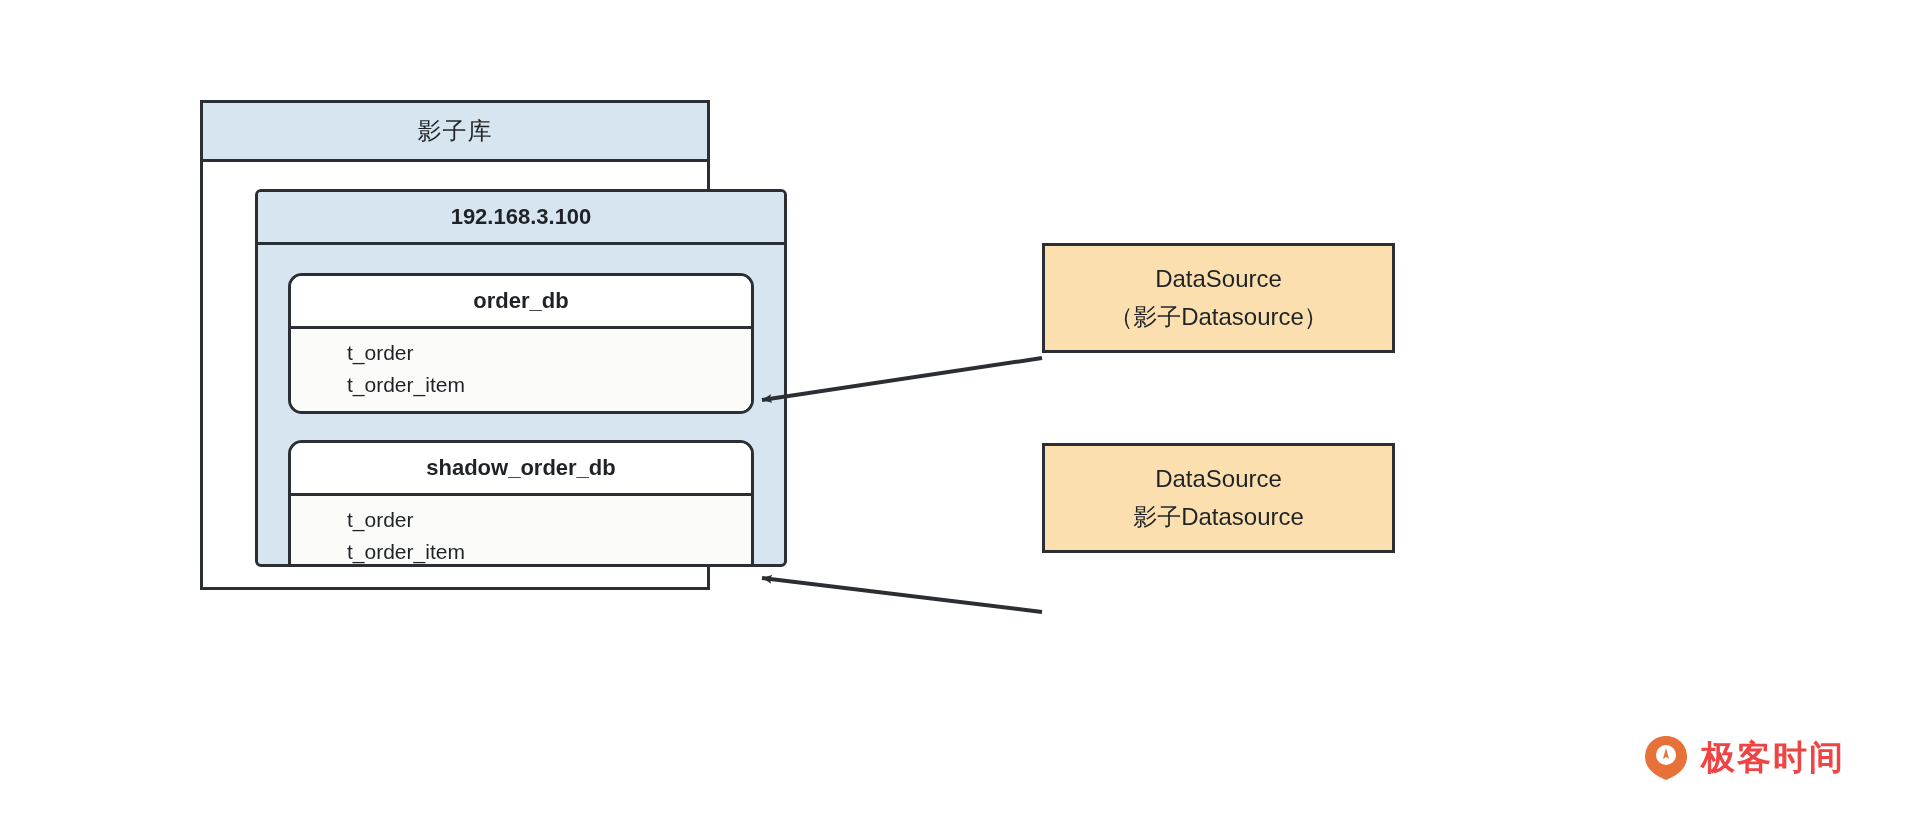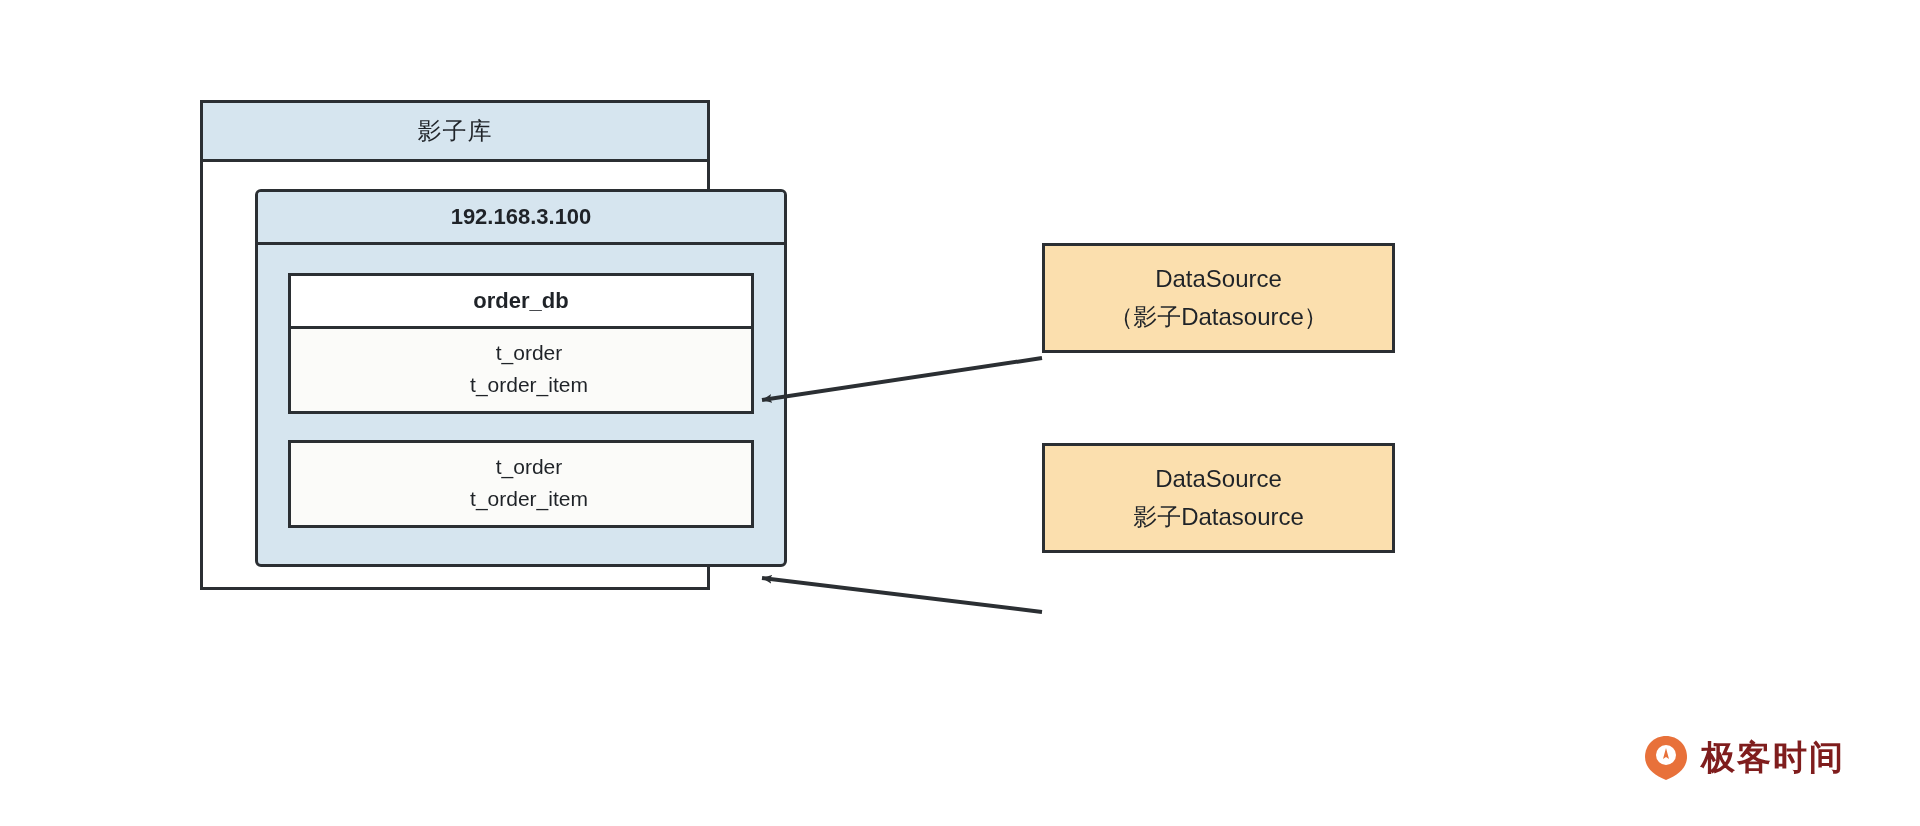--- a/index.html
+++ b/index.html
@@ -61,45 +61,45 @@
     font-size: 22px;
     font-weight: bold;
   }
   #host-panel-body {
     padding: 28px 30px 0 30px;
   }
 
   
   .db-card {
     border: 3px solid #2b2f33;
-    border-radius: 0;
+    border-radius: 14px;
     background: #fdfdfb;
     box-sizing: border-box;
     margin-bottom: 26px;
     overflow: hidden;
-    text-align: center;
   }
   .db-card-title {
     height: 50px;
     background: #ffffff;
     border-bottom: 3px solid #2b2f33;
     display: flex;
     align-items: center;
     justify-content: center;
     font-size: 22px;
     font-weight: bold;
   }
   .db-card-tables {
     background: #fbfbf9;
     padding: 8px 0 10px 16px;
   }
   .db-table-name {
     font-size: 21px;
     line-height: 32px;
     color: #1f2328;
+    margin-left: 40px;
   }
 
   
   .datasource-box {
     position: absolute;
     width: 353px;
     height: 110px;
     border: 3px solid #2b2f33;
     background: #fbdfae;
     box-sizing: border-box;
@@ -137,21 +137,21 @@
     gap: 12px;
   }
   #brand-mark {
     position: relative;
     width: 46px;
     height: 46px;
   }
   #brand-text {
     font-size: 34px;
     font-weight: bold;
-    color: #7f1d1d;
+    color: #ef4444;
     letter-spacing: 2px;
     font-family: "DejaVu Sans", "Liberation Sans", sans-serif;
   }
 </style>
 </head>
 <body>
 
 <div id="shadow-library">
 
   <div id="shadow-library-title">影子库</div>
@@ -164,20 +164,21 @@
 
       <div class="db-card">
         <div class="db-card-title">order_db</div>
         <div class="db-card-tables">
           <div class="db-table-name">t_order</div>
           <div class="db-table-name">t_order_item</div>
         </div>
       </div>
 
       <div class="db-card">
+        <div class="db-card-title">shadow_order_db</div>
         <div class="db-card-tables">
           <div class="db-table-name">t_order</div>
           <div class="db-table-name">t_order_item</div>
         </div>
       </div>
 
     </div>
   </div>
 </div>
 

